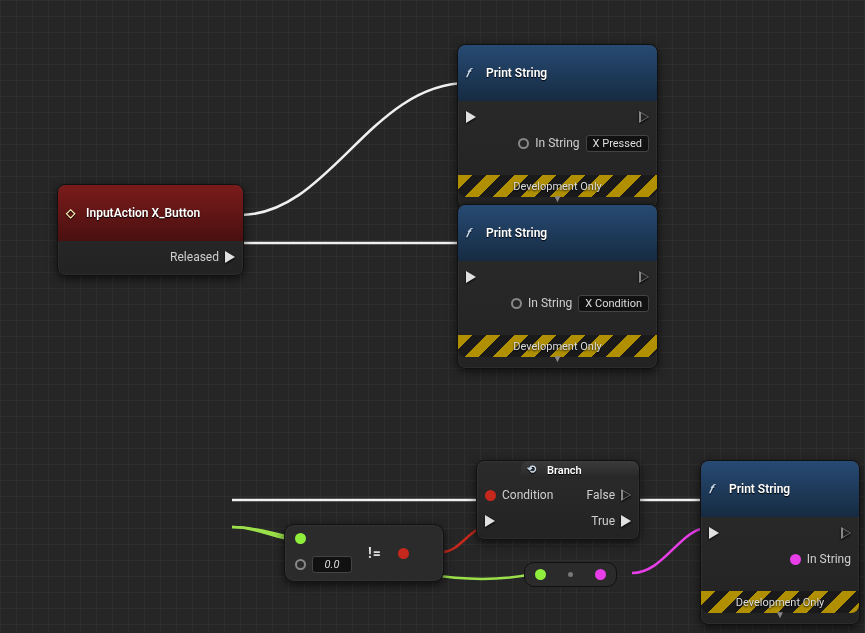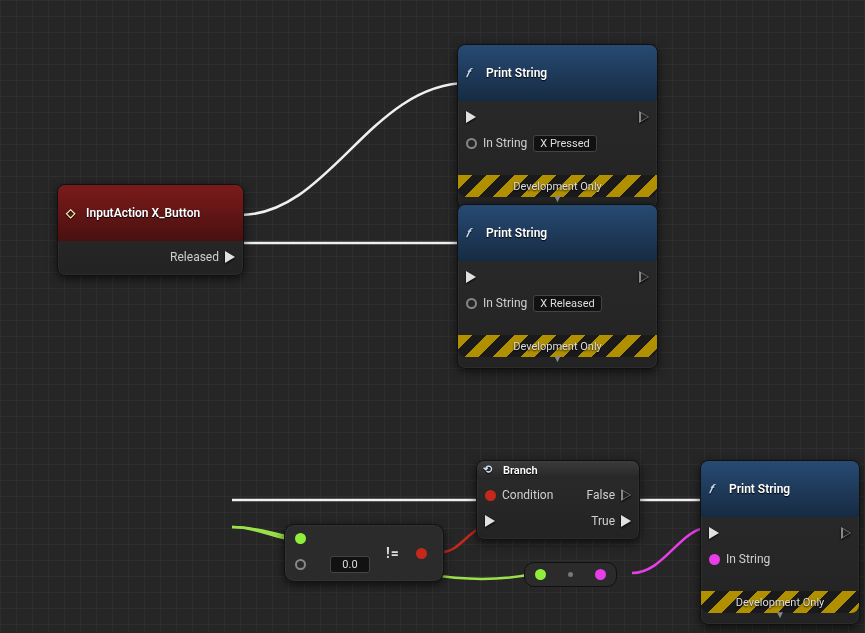--- a/index.html
+++ b/index.html
@@ -39,23 +39,23 @@
     border-top-left-radius: 8px;
     border-top-right-radius: 8px;
     font-weight: 600;
     font-size: 12px;
     color: #fff;
     text-shadow: 0 1px 1px #000;
   }
   .hdr-red { background: linear-gradient(#7b1b1b,#4a1010); }
   .hdr-blue { background: linear-gradient(#274a73,#162b42); }
   .hdr-gray { background: linear-gradient(#3b3b3b,#262626); }
-  .hdr-compact { padding: 2px 6px; font-size: 11px; }
+  .hdr-compact { padding: 2px 6px; font-size: 11px; margin-left: 44px; }
   .node-body { padding: 6px 8px 8px 8px; display:flex; flex-direction: column; gap:6px; }
-  .row { display:flex; align-items:center; justify-content:flex-start; gap:12px; min-height:20px;}
+  .row { display:flex; align-items:center; justify-content:flex-end; gap:12px; min-height:20px;}
   .row .left, .row .right { display:flex; align-items:center; gap:6px; }
   .row .right { margin-left:auto; }
   .pin-label { color:#cfcfcf; font-size:12px; white-space:nowrap; }
   .breakpoint {
     width:10px;height:10px;border-radius:2px;background:#e03030;border:1px solid #300;
     box-shadow:0 0 3px #f00;
   }
   
   .pin { width:12px; height:12px; display:inline-block; }
   .pin.exec {
@@ -213,36 +213,36 @@
             <span class="pin exec"></span>
           </div>
         <div class="right">
             <span class="pin exec hollow"></span>
           </div>
       </div>
       <div class="row">
         <div class="left">
           <span class="pin circle c-string"></span>
           <span class="pin-label">In String</span>
-          <span class="textbox">X Released</span>
+          <span class="textbox">X Condition</span>
         </div>
       </div>
       <div class="devonly">
         <span>Development Only</span>
       </div>
       <div class="collapse-arrow">▼</div>
     </div>
   </div>
 
 
   <div class="node op" style="left:284px;top:524px;width:160px;">
     <div class="node-body">
       <div style="display:flex;flex-direction:column;gap:12px;">
         <span class="pin circle c-float filled"></span>
-        <div style="display:flex;align-items:center;gap:24px;">
+        <div style="display:flex;align-items:center;gap:6px;font-style:italic;">
           <span class="pin circle c-float"></span>
           <span class="textbox">0.0</span>
         </div>
       </div>
       <span class="op-symbol">!=</span>
       <span class="pin circle c-bool filled" style="color:#c5281c"></span>
     </div>
   </div>
 
   <div class="node" style="left:476px;top:460px;width:164px;">

